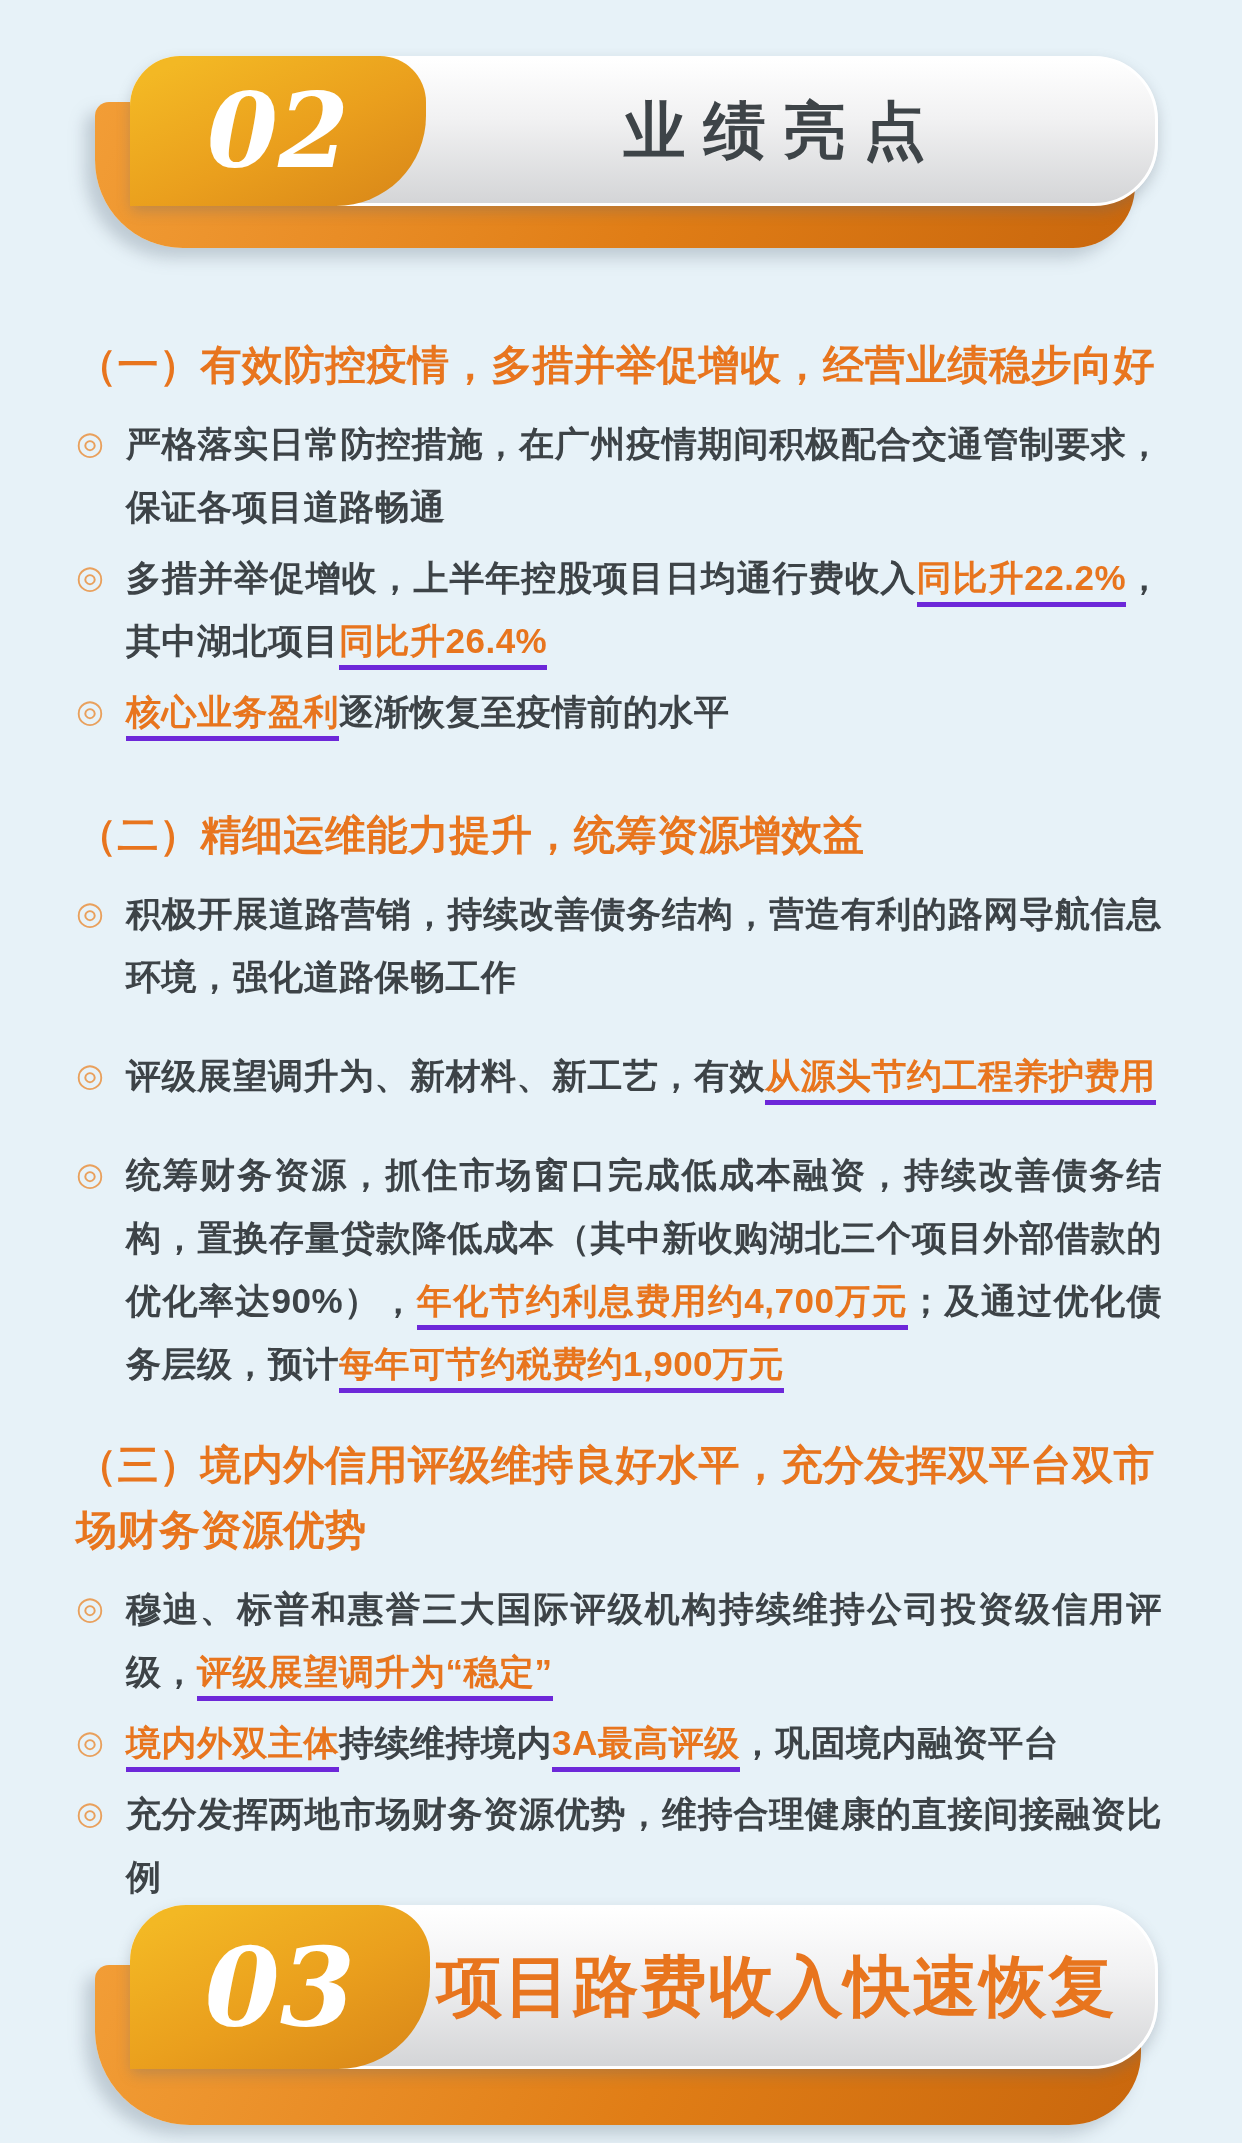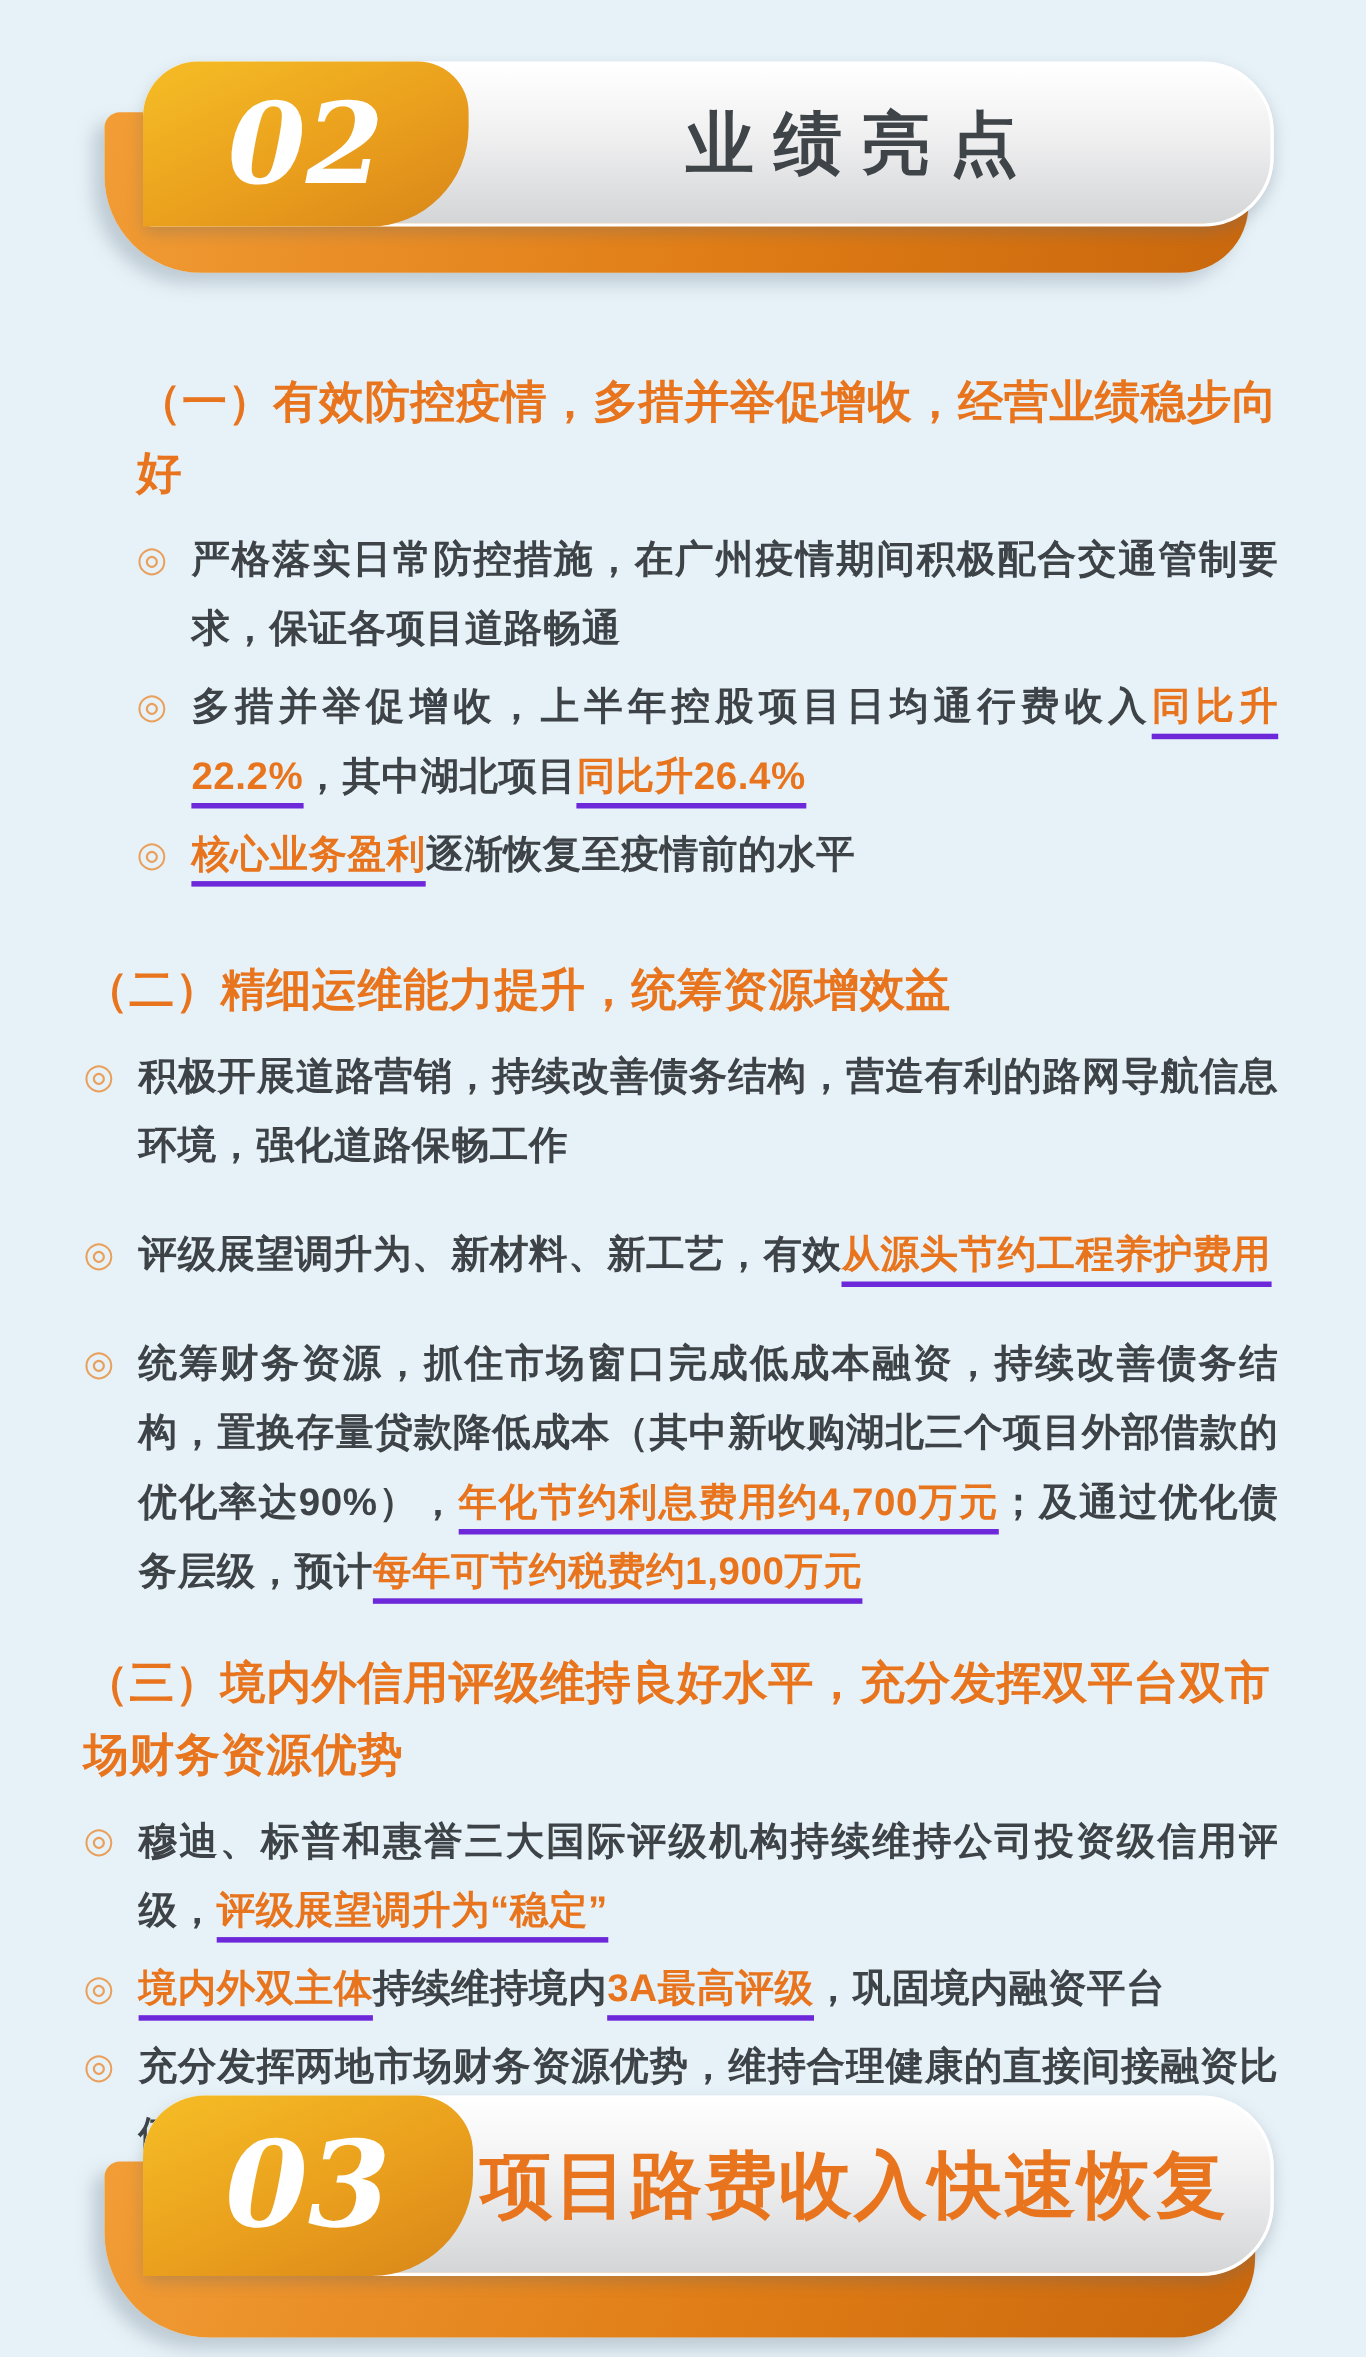--- a/index.html
+++ b/index.html
@@ -55,21 +55,21 @@
   .bottom .b-title { left:335px; right:35px; height:164px; font-size:66px; color:#E8751E;
                      letter-spacing:2px; font-weight:700; }
 
   
   .content { position:absolute; left:76px; top:333px; width:1086px; }
   .section-heading {
     color:#E8751E; font-size:41px; font-weight:800;
     line-height:65px; margin:0 0 14px 0; letter-spacing:0.5px;
   }
   .section { margin-bottom:0; }
-  .section.s1 { margin-bottom:60px;margin-left:48px; }
+  .section.s1 { margin-bottom:60px; }
   .section.s2 { margin-bottom:38px; }
 
   .bullet { display:flex; align-items:flex-start; margin-bottom:8px; }
   .s2 .bullet { margin-bottom:36px; }
   .bullet:last-child { margin-bottom:0; }
   .bullet-marker {
     flex:0 0 50px; font-size:32px; line-height:63px;
     color:#E9A05C; font-weight:400;
   }
   .bullet-text {

